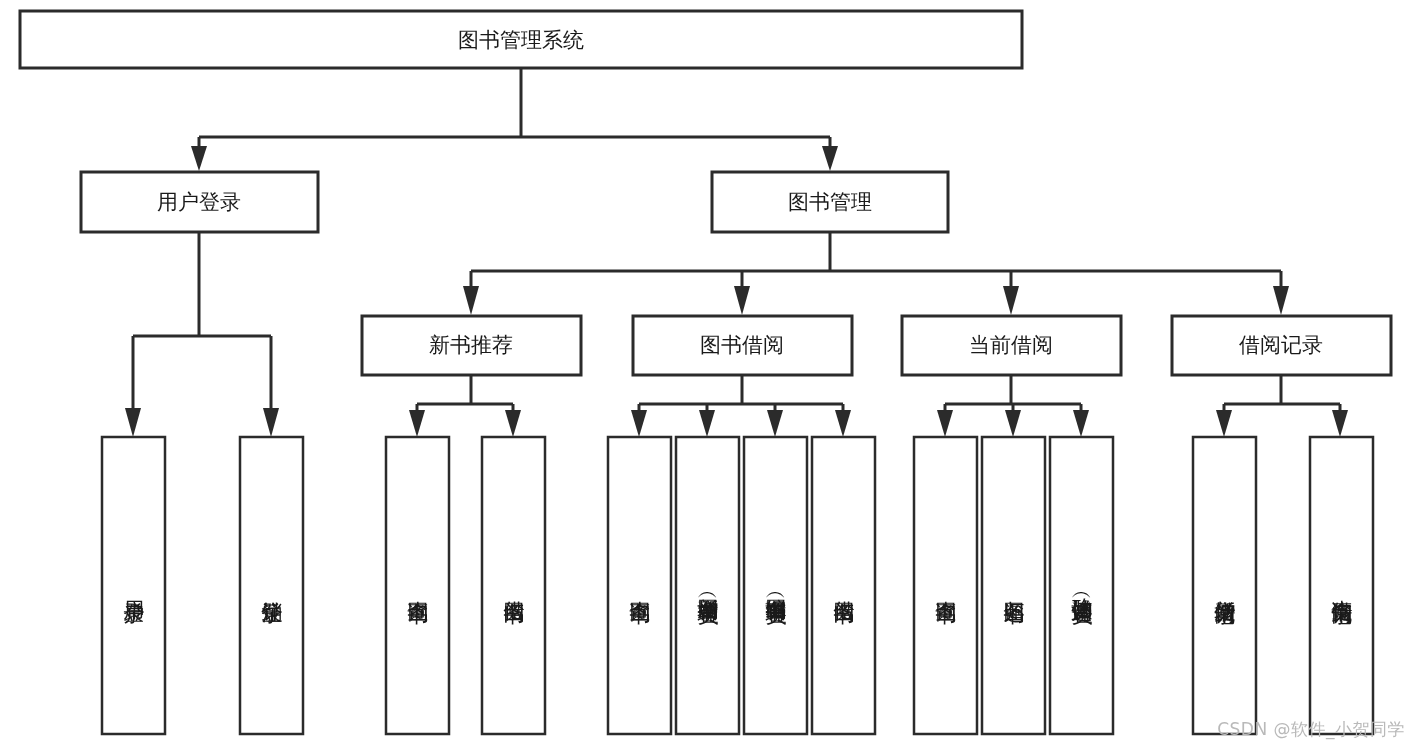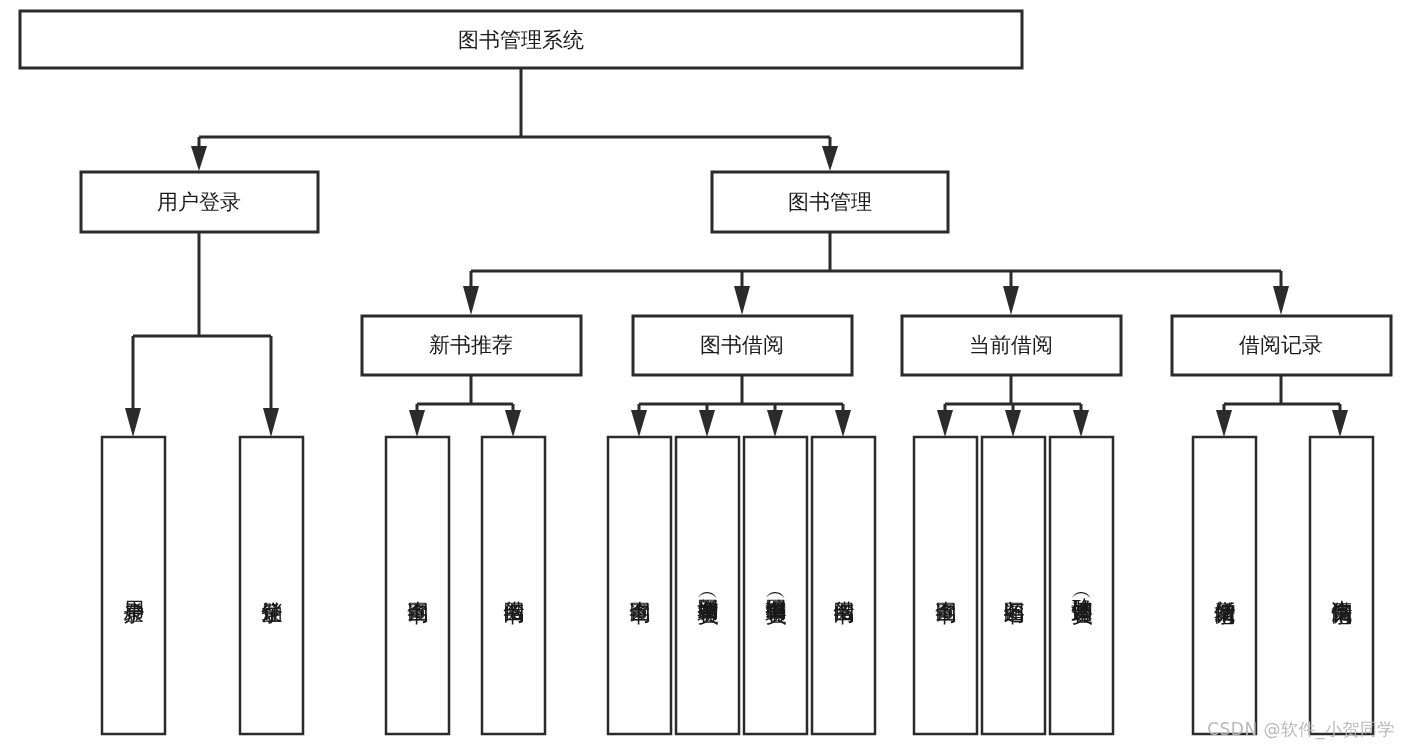--- a/index.html
+++ b/index.html
@@ -44,21 +44,21 @@
   }
   .node-label {
     font-family: "DejaVu Sans", "Liberation Sans", sans-serif;
     fill: #1a1a1a;
     font-size: 21px;
     text-anchor: middle;
     dominant-baseline: middle;
   }
   .watermark {
     position: absolute;
-    right: 10px;
+    right: 0;
     bottom: 6px;
     font-family: "DejaVu Sans", "Liberation Sans", sans-serif;
     font-size: 17px;
     color: #b9b9b9;
     letter-spacing: 0.5px;
     white-space: nowrap;
     user-select: none;
   }
 </style>
 </head>

